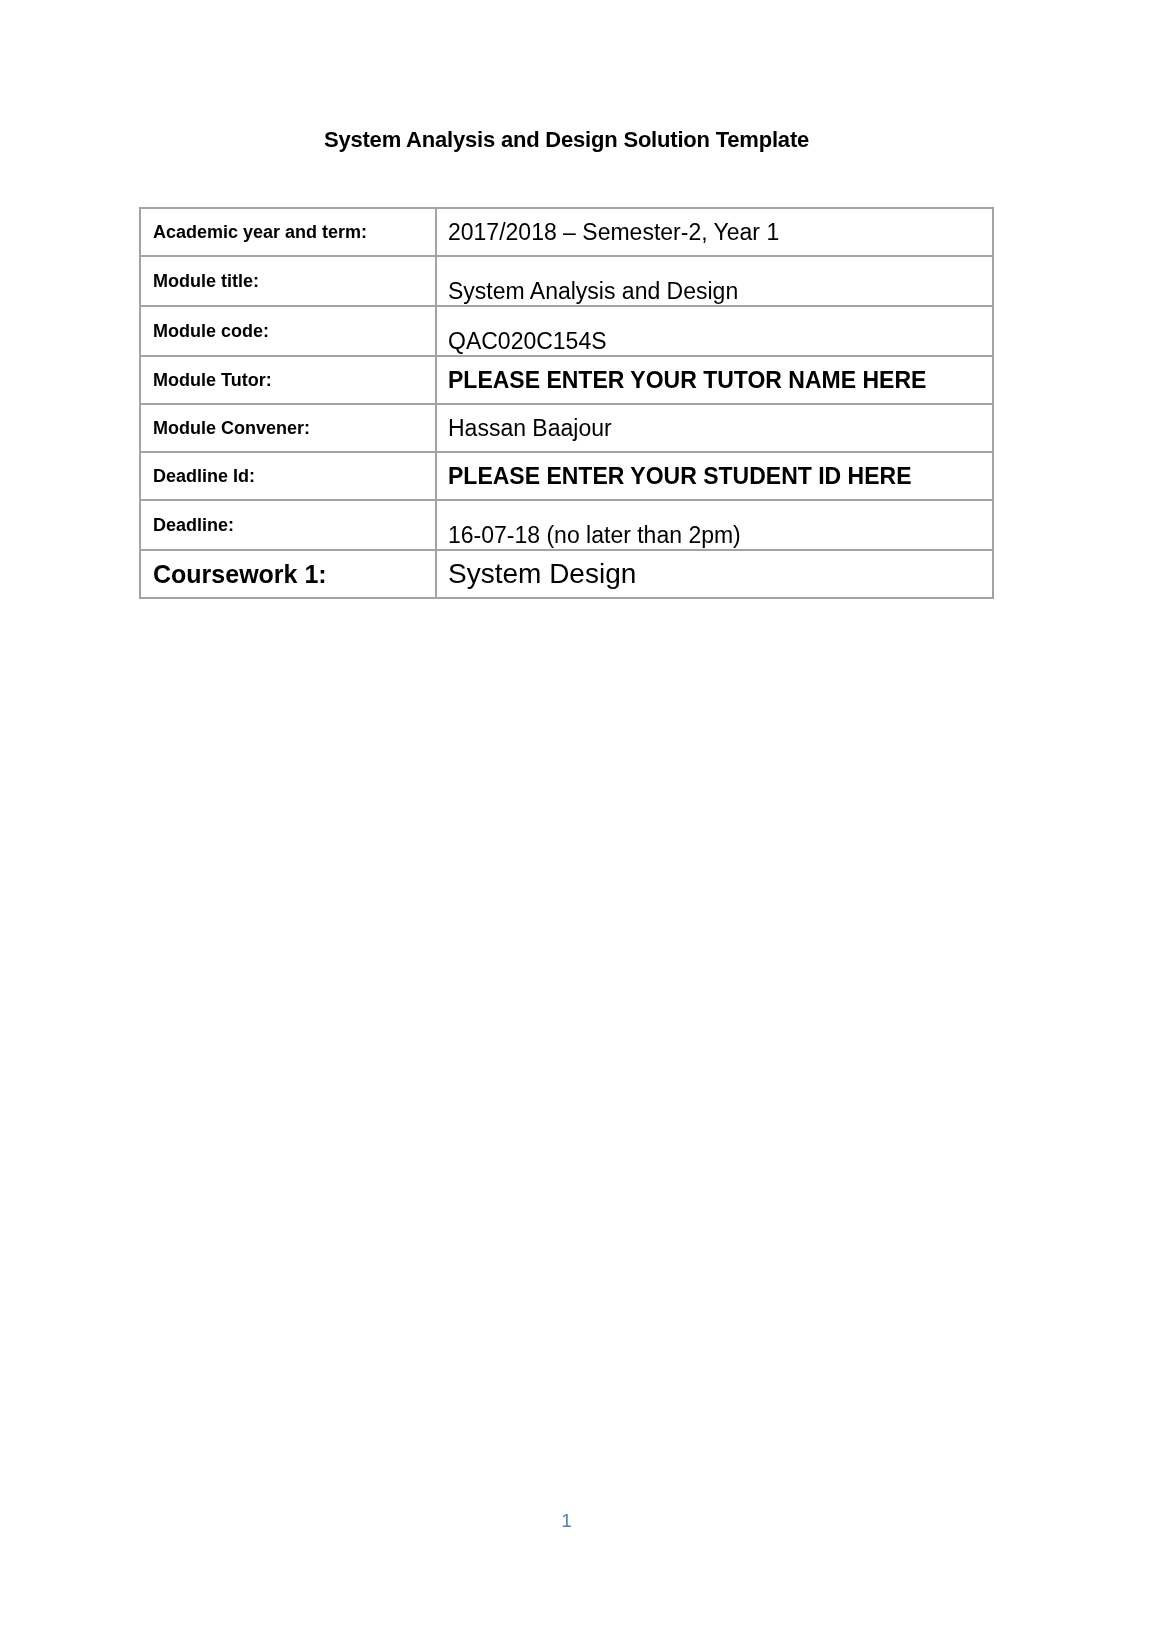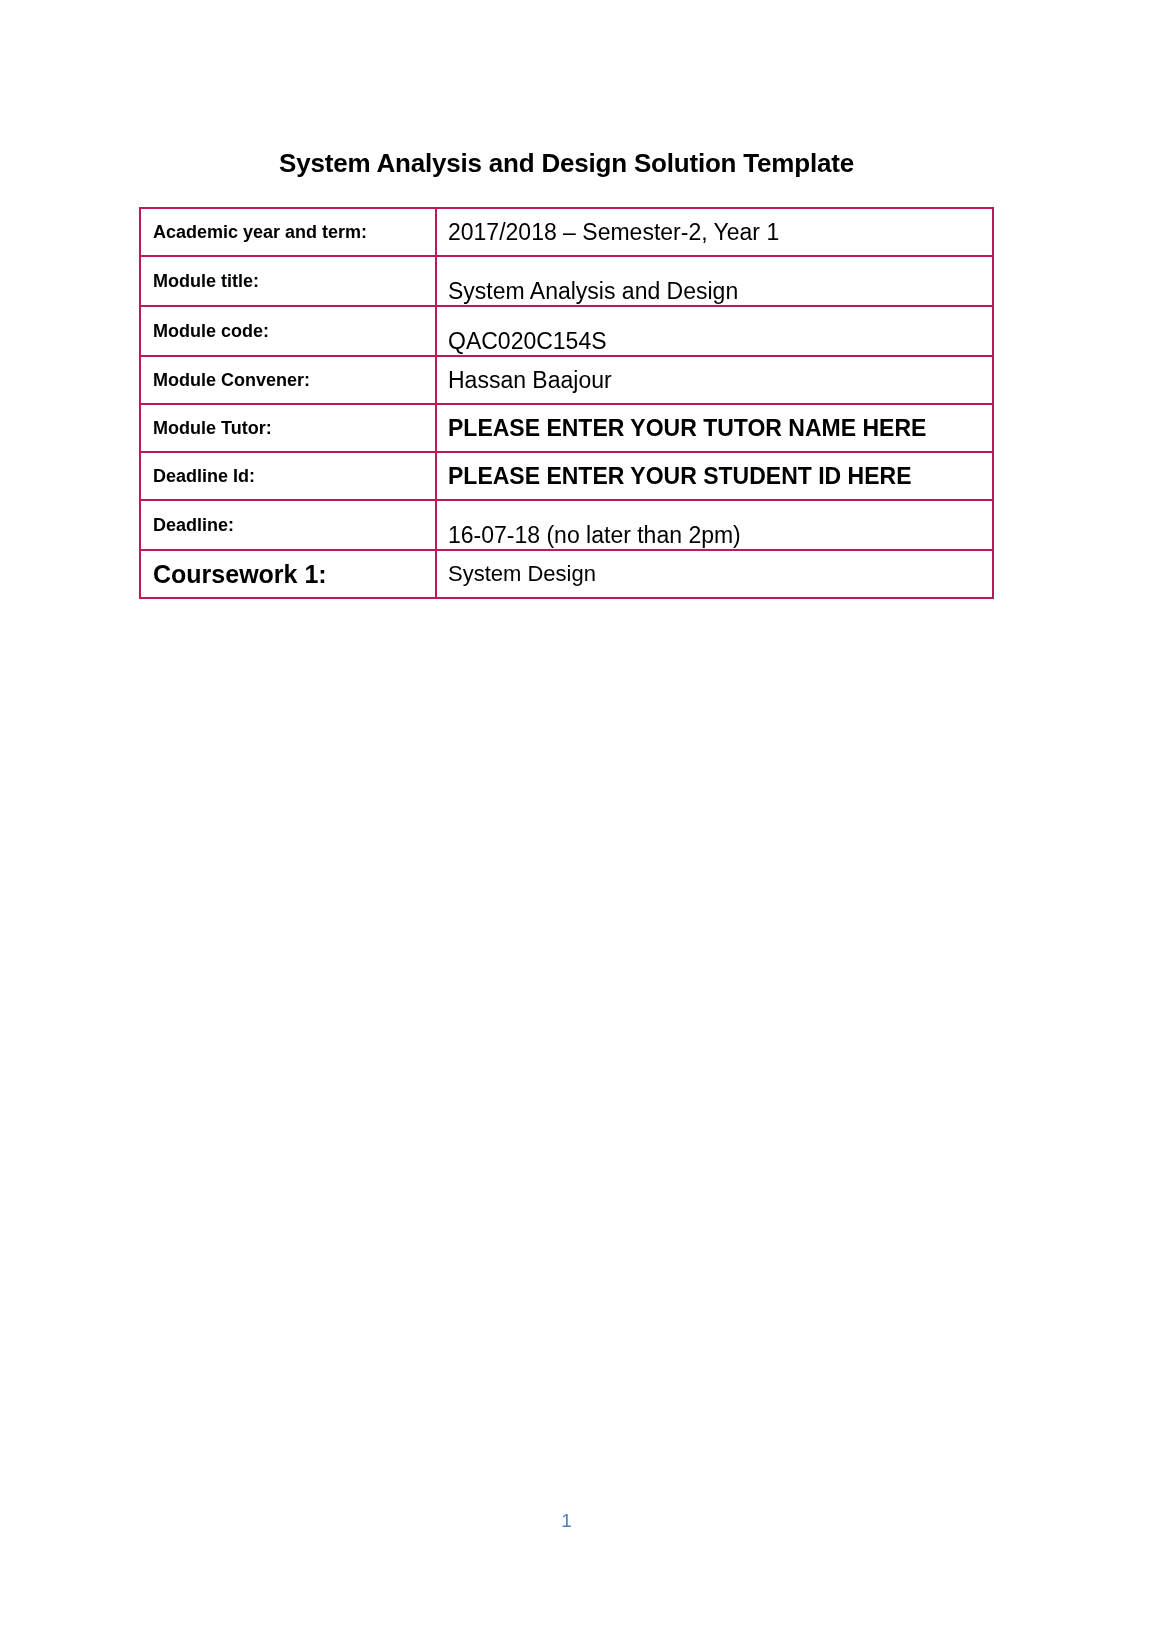--- a/index.html
+++ b/index.html
@@ -11,41 +11,41 @@
     position: relative;
     width: 1158px;
     height: 1638px;
     background: #ffffff;
     font-family: "Liberation Sans", sans-serif;
     color: #000000;
     overflow: hidden;
   }
   .title {
     position: absolute;
-    top: 148px;
+    top: 127px;
     left: 139px;
     width: 855px;
     margin: 0;
     text-align: center;
-    font-size: 26px;
+    font-size: 22px;
     font-weight: 700;
     letter-spacing: -0.2px;
     color: #000000;
     white-space: nowrap;
   }
   .info-table {
     position: absolute;
     top: 207px;
     left: 139px;
     width: 855px;
     border-collapse: collapse;
     table-layout: fixed;
   }
   .info-table td {
-    border: 2px solid #be185d;
+    border: 2px solid #a3a3a3;
     background: #ffffff;
   }
   .label-cell {
     width: 274px;
     height: 46px;
     font-weight: 700;
     font-size: 18px;
     padding: 0 8px 0 12px;
     vertical-align: middle;
   }
@@ -58,21 +58,21 @@
     vertical-align: top;
     padding-top: 21px;
   }
   .value-cell.bold {
     font-weight: 700;
   }
   .label-cell.large {
     font-size: 25px;
   }
   .value-cell.large-value {
-    font-size: 22px;
+    font-size: 28px;
   }
   .page-number {
     position: absolute;
     top: 1510px;
     left: 139px;
     width: 855px;
     text-align: center;
     font-size: 19px;
   }
 </style>
@@ -91,26 +91,26 @@
         </tr>
         <tr>
           <td class="label-cell">Module title:</td>
           <td class="value-cell top">System Analysis and Design</td>
         </tr>
         <tr>
           <td class="label-cell">Module code:</td>
           <td class="value-cell top">QAC020C154S</td>
         </tr>
         <tr>
+          <td class="label-cell">Module Tutor:</td>
+          <td class="value-cell bold">PLEASE ENTER YOUR TUTOR NAME HERE</td>
+        </tr>
+        <tr>
           <td class="label-cell">Module Convener:</td>
           <td class="value-cell">Hassan Baajour</td>
-        </tr>
-        <tr>
-          <td class="label-cell">Module Tutor:</td>
-          <td class="value-cell bold">PLEASE ENTER YOUR TUTOR NAME HERE</td>
         </tr>
         <tr>
           <td class="label-cell">Deadline Id:</td>
           <td class="value-cell bold">PLEASE ENTER YOUR STUDENT ID HERE</td>
         </tr>
         <tr>
           <td class="label-cell">Deadline:</td>
           <td class="value-cell top">16-07-18 (no later than 2pm)</td>
         </tr>
         <tr>

